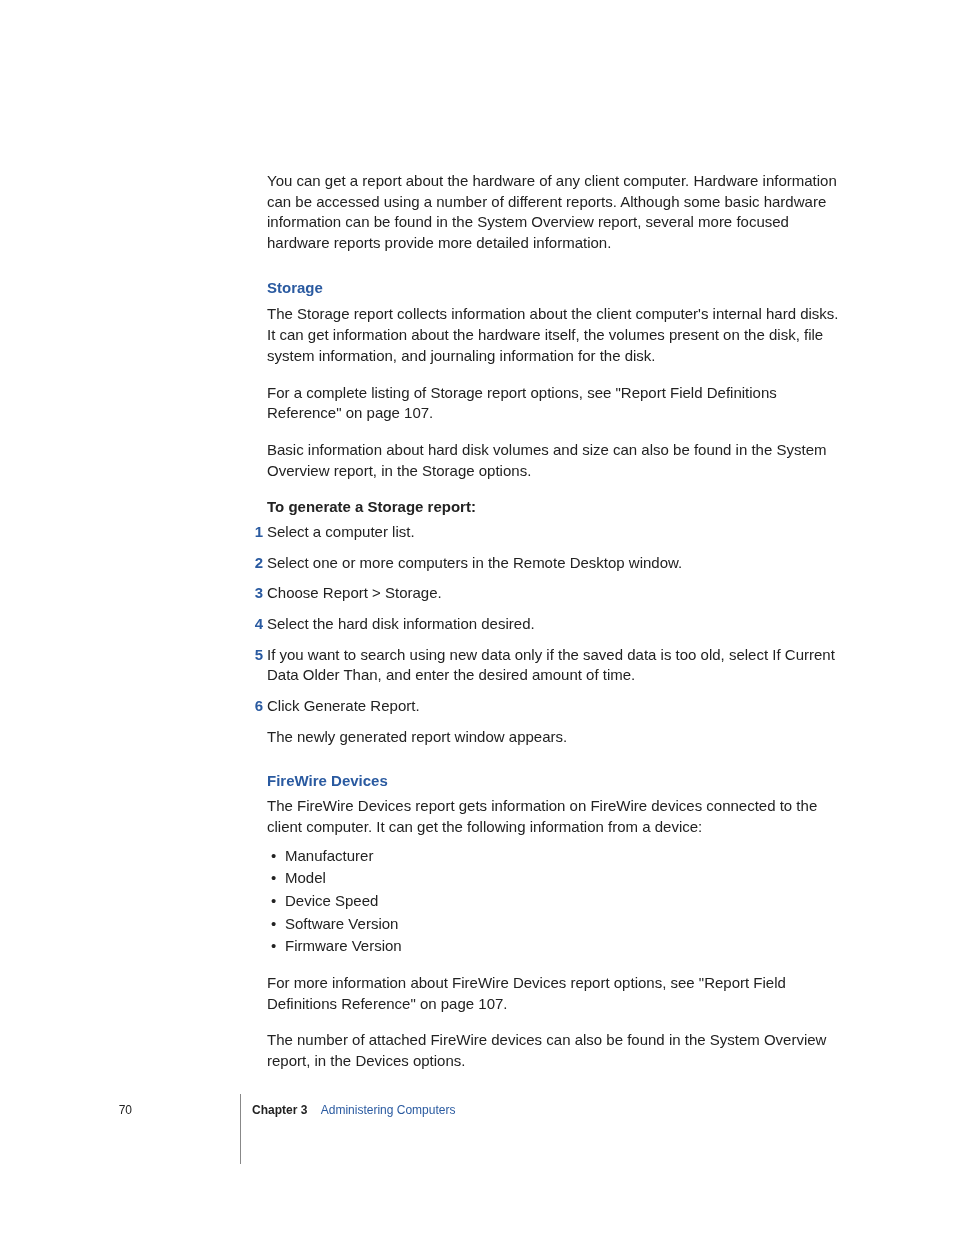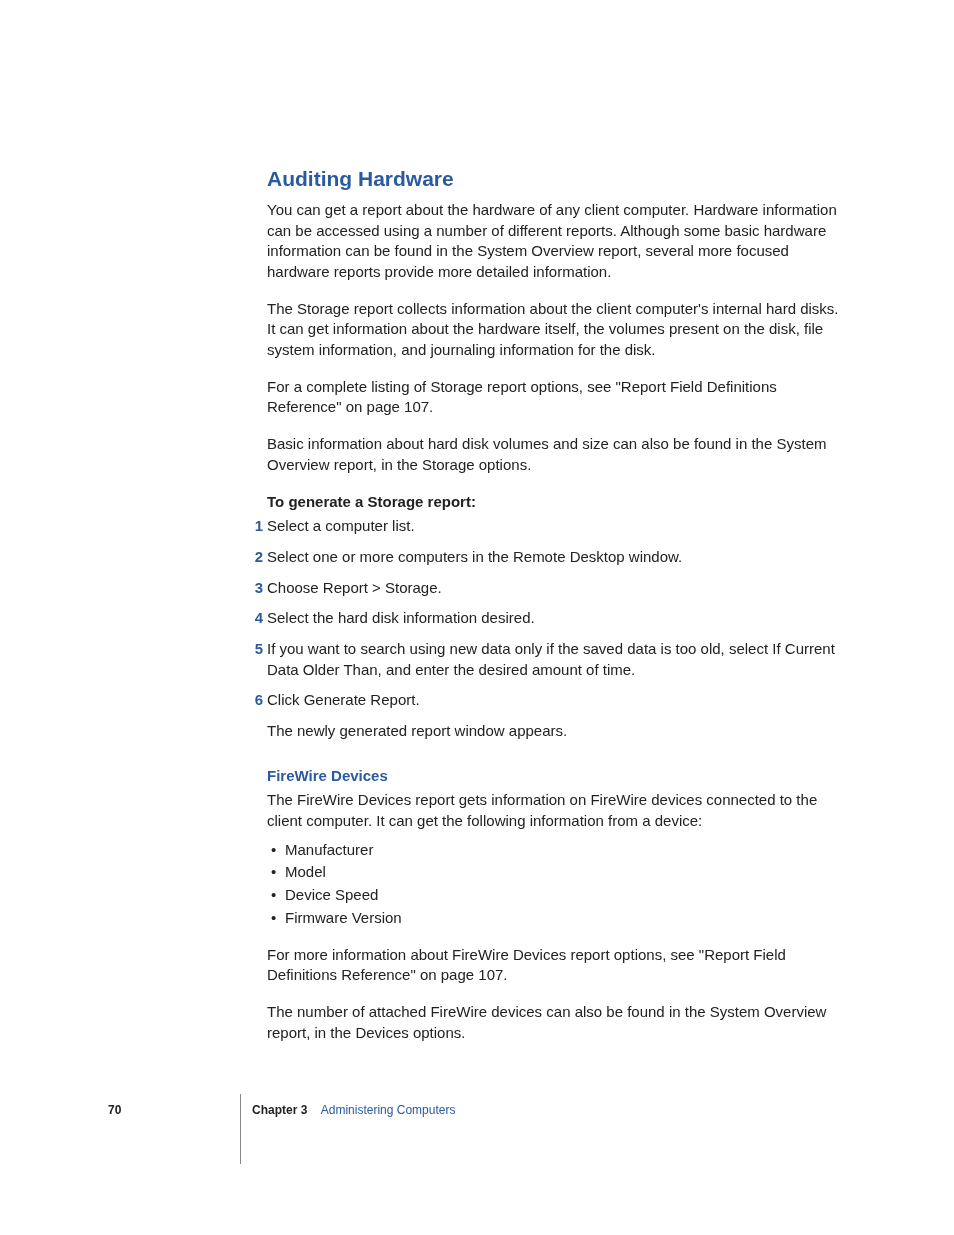--- a/index.html
+++ b/index.html
@@ -84,23 +84,24 @@
     top: 0;
   }
   .footer {
     position: absolute;
     left: 108px;
     top: 1102px;
     width: 740px;
     font-size: 12px;
   }
   .footer .pagenum {
-    font-weight: 700;
+    font-weight: 400;
     display: inline-block;
     width: 24px;
+    text-align: right;
   }
   .footer .divider {
     position: absolute;
     left: 132px;
     top: -8px;
     width: 1px;
     height: 70px;
     background: #888;
   }
   .footer .chapter {
@@ -117,23 +118,23 @@
     margin-left: 10px;
   }
 </style>
 </head>
 <body>
 
 <div class="page">
 
   <div class="body-col">
 
-    <h1 class="section">Auditing Hardware</h1>
     <p>You can get a report about the hardware of any client computer. Hardware information can be accessed using a number of different reports. Although some basic hardware information can be found in the System Overview report, several more focused hardware reports provide more detailed information.</p>
 
+    <h2 class="sub">Storage</h2>
     <p>The Storage report collects information about the client computer's internal hard disks. It can get information about the hardware itself, the volumes present on the disk, file system information, and journaling information for the disk.</p>
     <p>For a complete listing of Storage report options, see "Report Field Definitions Reference" on page 107.</p>
     <p>Basic information about hard disk volumes and size can also be found in the System Overview report, in the Storage options.</p>
 
     <p class="bold tight">To generate a Storage report:</p>
 
     <ol class="steps">
       <li>
         <span class="num">1</span>
         <span>Select a computer list.</span>
@@ -160,20 +161,21 @@
         <span class="step-extra">The newly generated report window appears.</span>
       </li>
     </ol>
 
     <h2 class="sub">FireWire Devices</h2>
     <p class="tight">The FireWire Devices report gets information on FireWire devices connected to the client computer. It can get the following information from a device:</p>
     <ul class="bullets">
       <li>Manufacturer</li>
       <li>Model</li>
       <li>Device Speed</li>
+      <li>Software Version</li>
       <li>Firmware Version</li>
     </ul>
     <p>For more information about FireWire Devices report options, see "Report Field Definitions Reference" on page 107.</p>
     <p>The number of attached FireWire devices can also be found in the System Overview report, in the Devices options.</p>
 
   </div>
 
   <div class="footer">
     <span class="pagenum">70</span>
     <span class="divider"></span>

